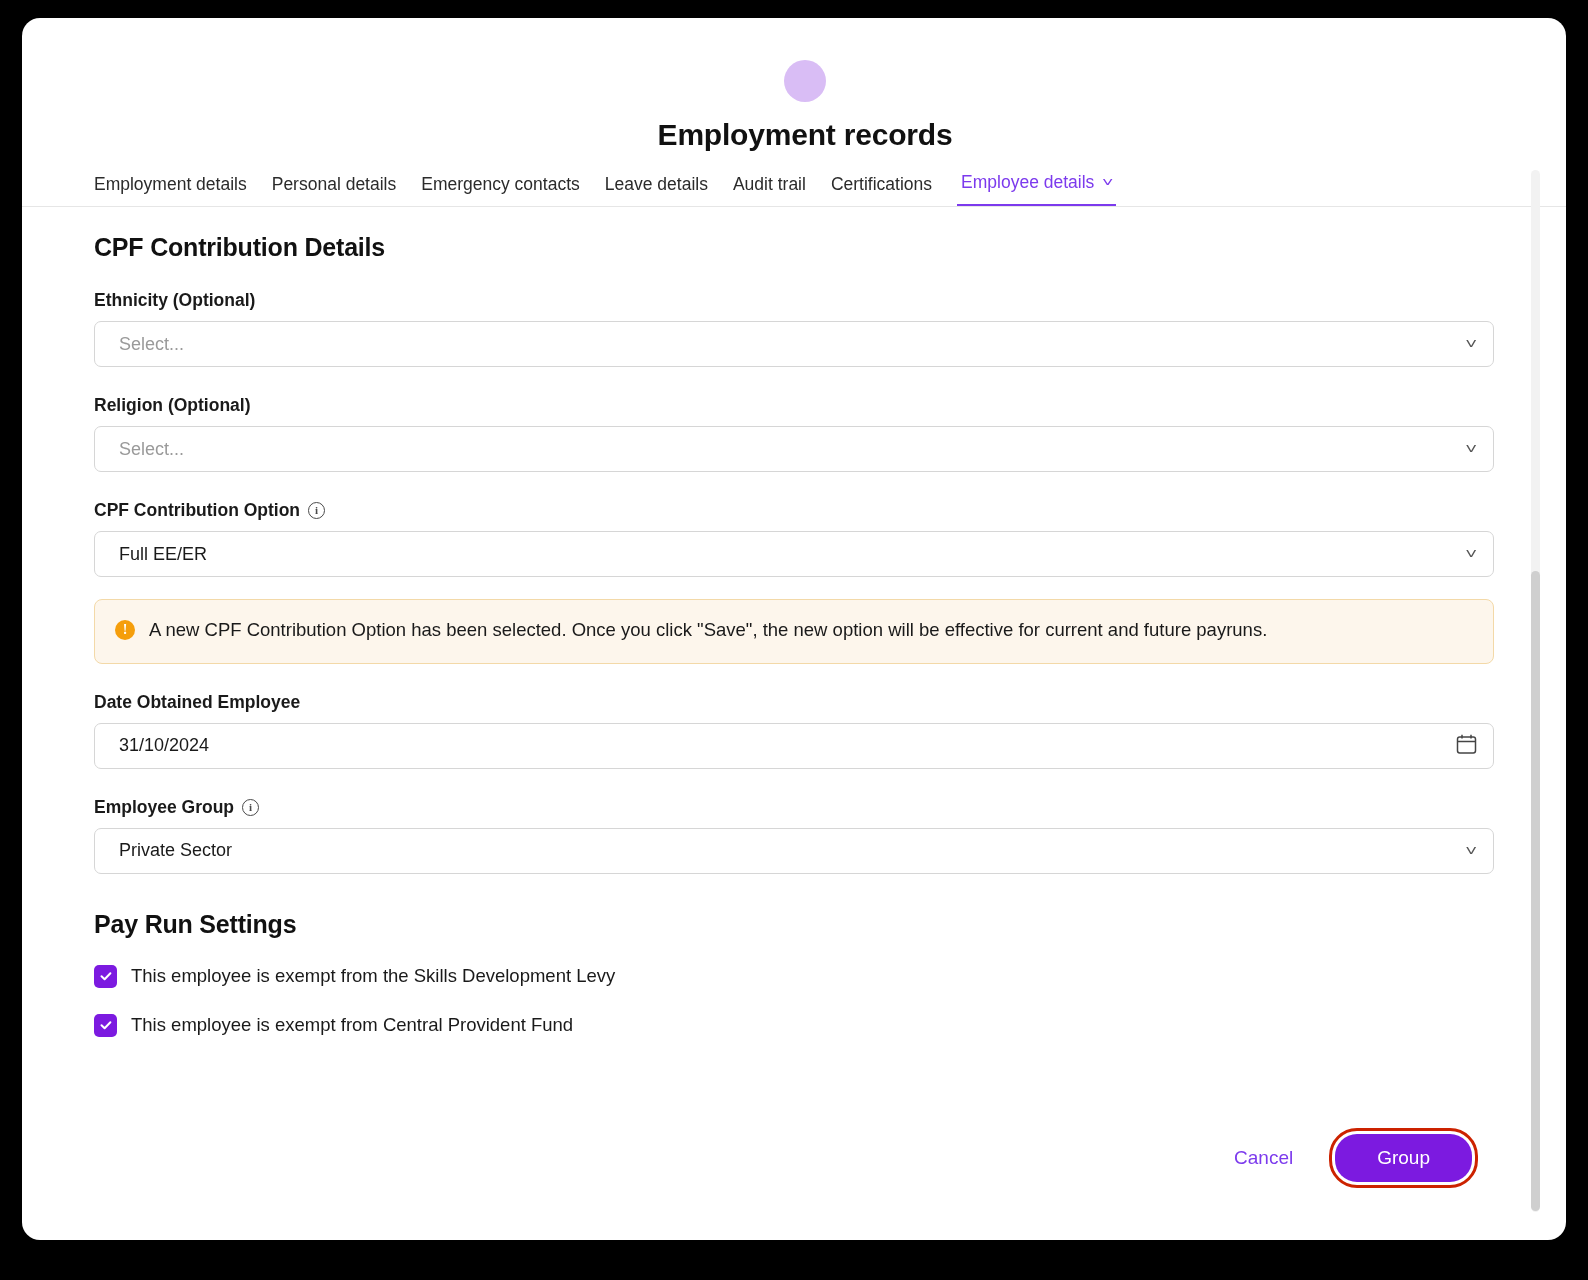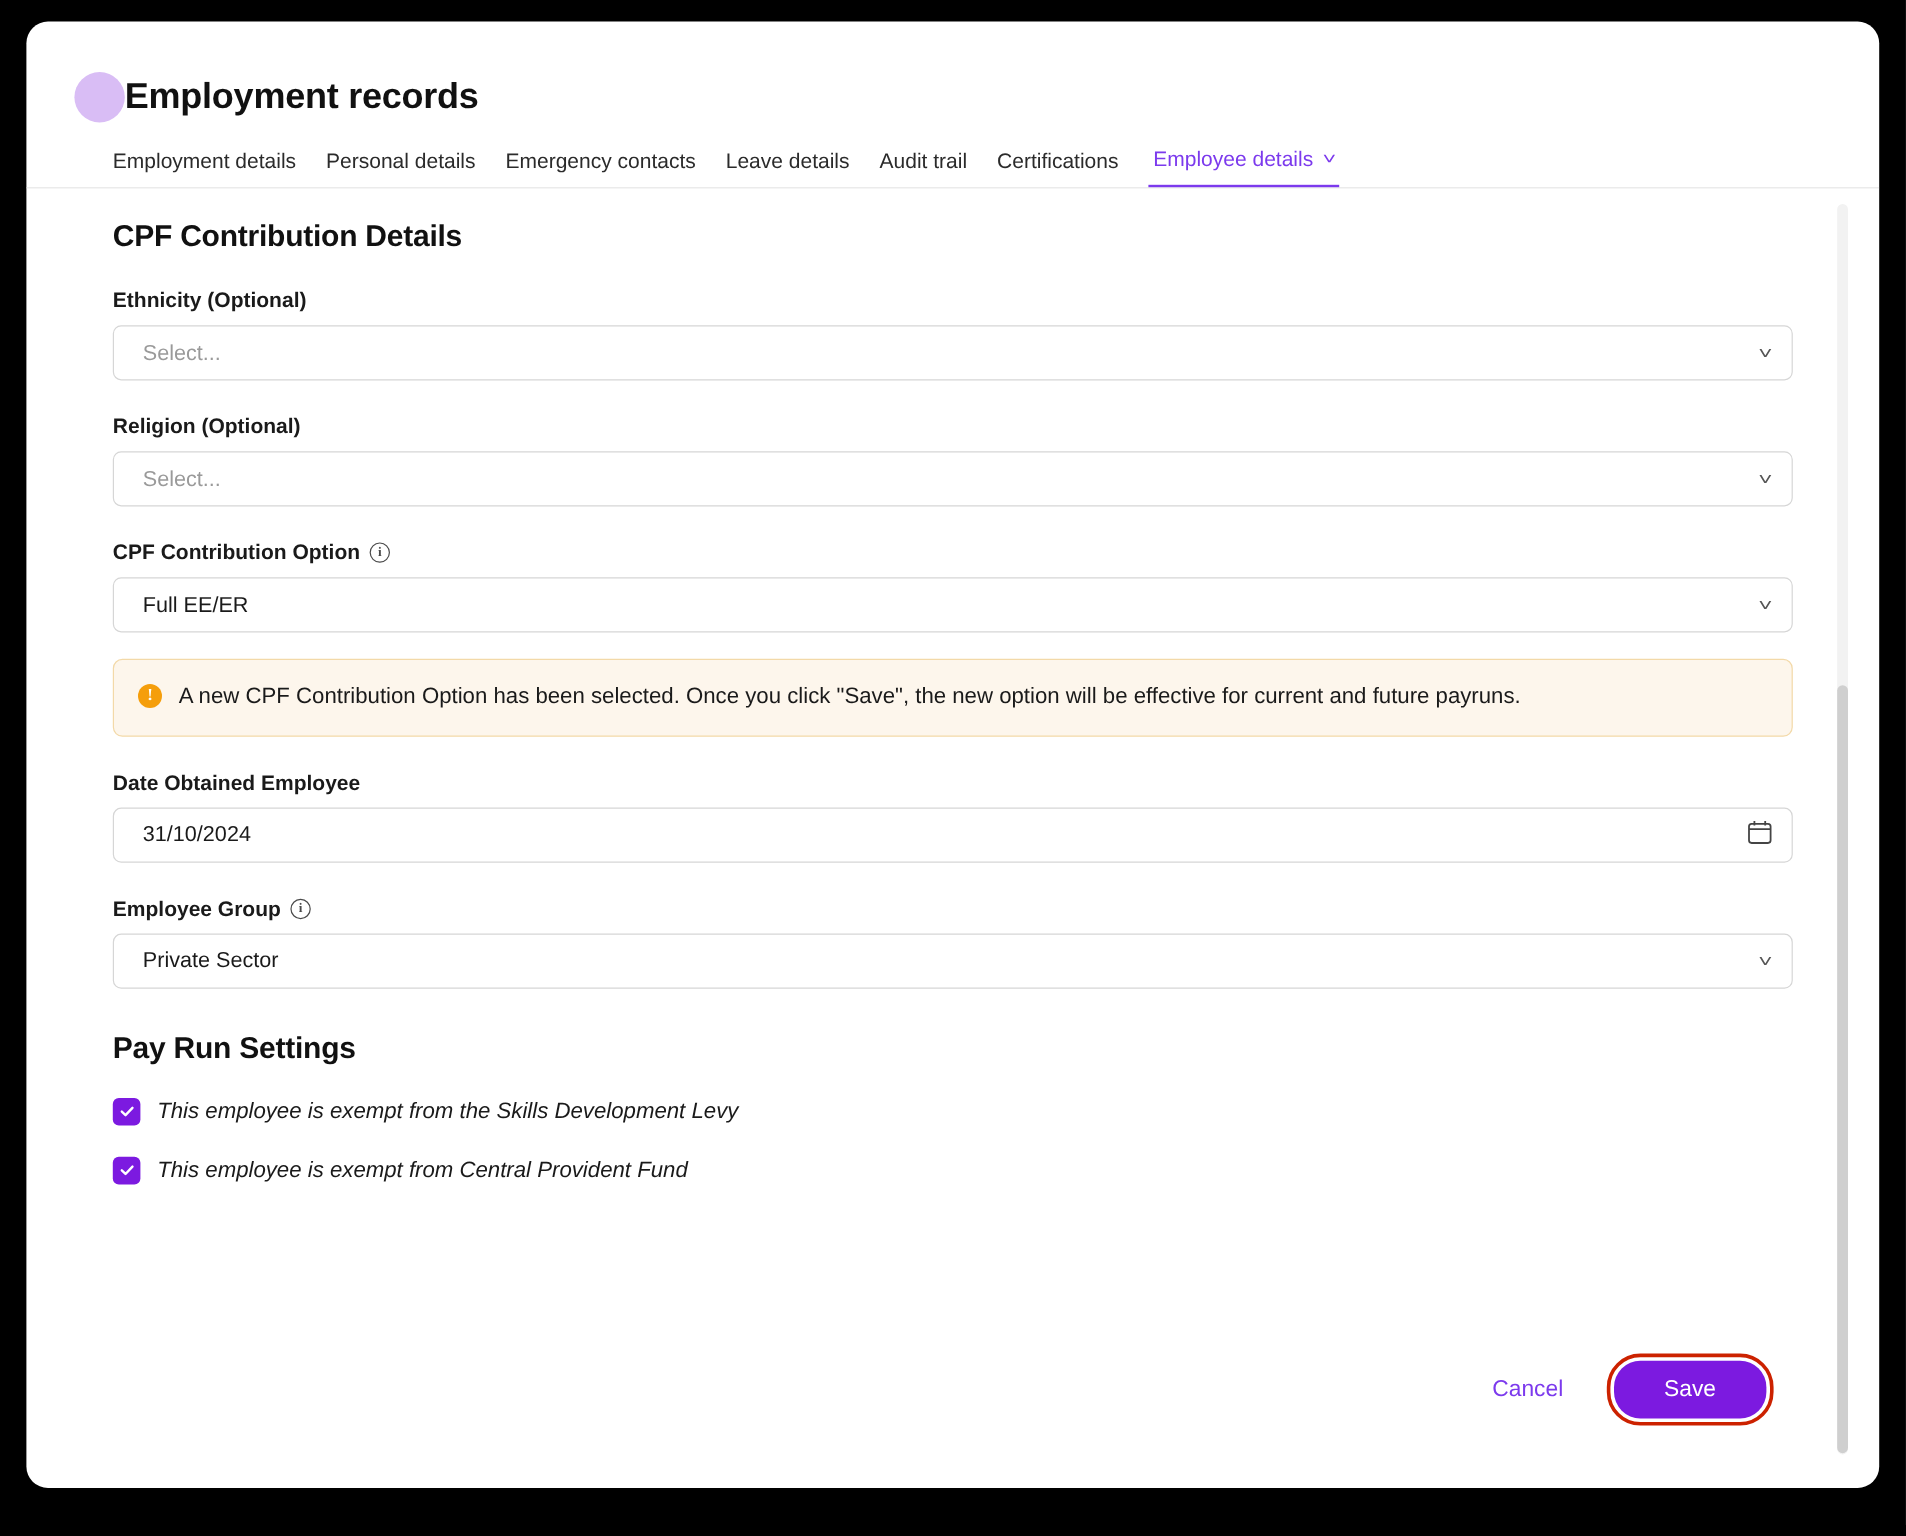--- a/index.html
+++ b/index.html
@@ -27,21 +27,23 @@
     top: 18px;
     width: 1544px;
     height: 1222px;
     background: #ffffff;
     border-radius: 18px;
     overflow: hidden;
   }
   .header {
     display: flex;
     align-items: center;
+    gap: 16px;
     padding: 42px 18px 0 40px;
+    flex-direction: column;
   }
   .avatar {
     width: 42px;
     height: 42px;
     border-radius: 50%;
     background: #d9bdf5;
     flex: none;
   }
   .page-title {
     font-size: 30px;
@@ -181,21 +183,20 @@
     font-weight: 700;
     color: #111111;
     margin: 36px 0 0 0;
     letter-spacing: -0.2px;
   }
   .check-row {
     display: flex;
     align-items: center;
     gap: 14px;
     margin-top: 26px;
-    font-style: italic;
   }
   .checkbox {
     width: 23px;
     height: 23px;
     border-radius: 5px;
     background: #7c1ae0;
     display: flex;
     align-items: center;
     justify-content: center;
     flex: none;
@@ -368,21 +369,21 @@
             </svg>
         </span>
         <span class="check-label">This employee is exempt from Central Provident Fund</span>
       </div>
 
     </div>
 
     <div class="footer">
       <button class="cancel-btn">Cancel</button>
       <div class="save-wrap">
-        <button class="save-btn">Save</button>
+        <button class="save-btn">Group</button>
       </div>
     </div>
 
     <div class="scrollbar-track"></div>
     <div class="scrollbar-thumb"></div>
 
   </div>
 </div>
 
 </body></html>

